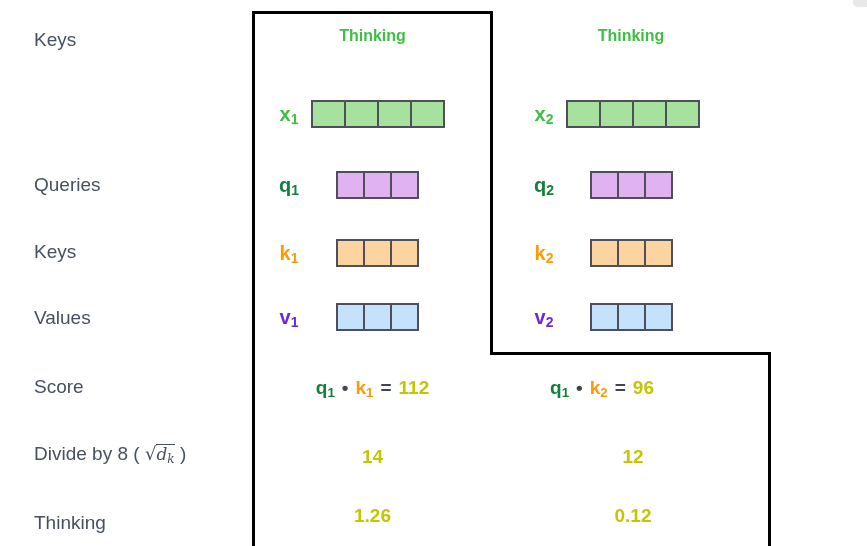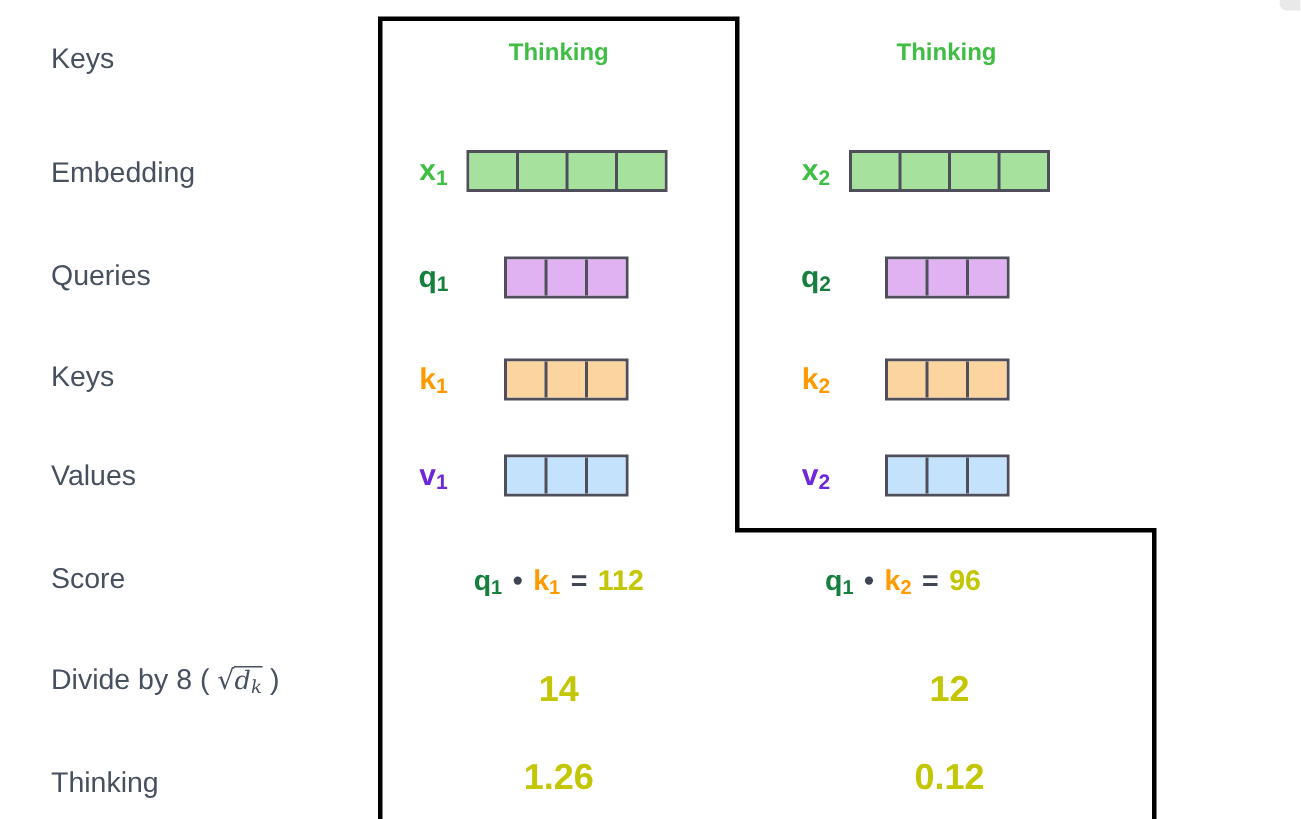--- a/index.html
+++ b/index.html
@@ -72,21 +72,21 @@
     position:absolute;
     top:377px;
     font-size:19px;
     font-weight:bold;
     text-align:center;
     white-space:nowrap;
   }
   .equation .gap{display:inline-block;width:7px;}
   .result{
     position:absolute;
-    font-size:24px;
+    font-size:19px;
     font-weight:bold;
     color:#c2c603;
     text-align:center;
   }
   
   #outline{position:absolute;left:0;top:0;pointer-events:none;}
   
   .scroll-thumb{
     position:absolute;right:-4px;top:-3px;width:18px;height:10px;
     background:#e9e9e9;border-radius:5px;
@@ -97,21 +97,20 @@
 
 <div id="canvas">
 
   <svg id="outline" width="867" height="546" viewBox="0 0 867 546">
     <path d="M 253.5 546 L 253.5 12.5 L 491.5 12.5 L 491.5 353.5 L 769.5 353.5 L 769.5 546" fill="none" stroke="#000000" stroke-width="3"></path>
   </svg>
 
   <div class="scroll-thumb"></div>
 
   <div class="row-label" style="top:29px">Keys</div>
-  <div class="row-label" style="top:105px">Embedding</div>
   <div class="row-label" style="top:174px">Queries</div>
   <div class="row-label" style="top:241px">Keys</div>
   <div class="row-label" style="top:307px">Values</div>
   <div class="row-label" style="top:376px">Score</div>
   <div class="row-label" style="top:443px">
     <span>Divide by 8 (</span>
     <span class="math">
       <span class="radical">√</span><span class="vinculum"><span>d</span><span class="msub">k</span></span>
     </span>
     <span>)</span>

